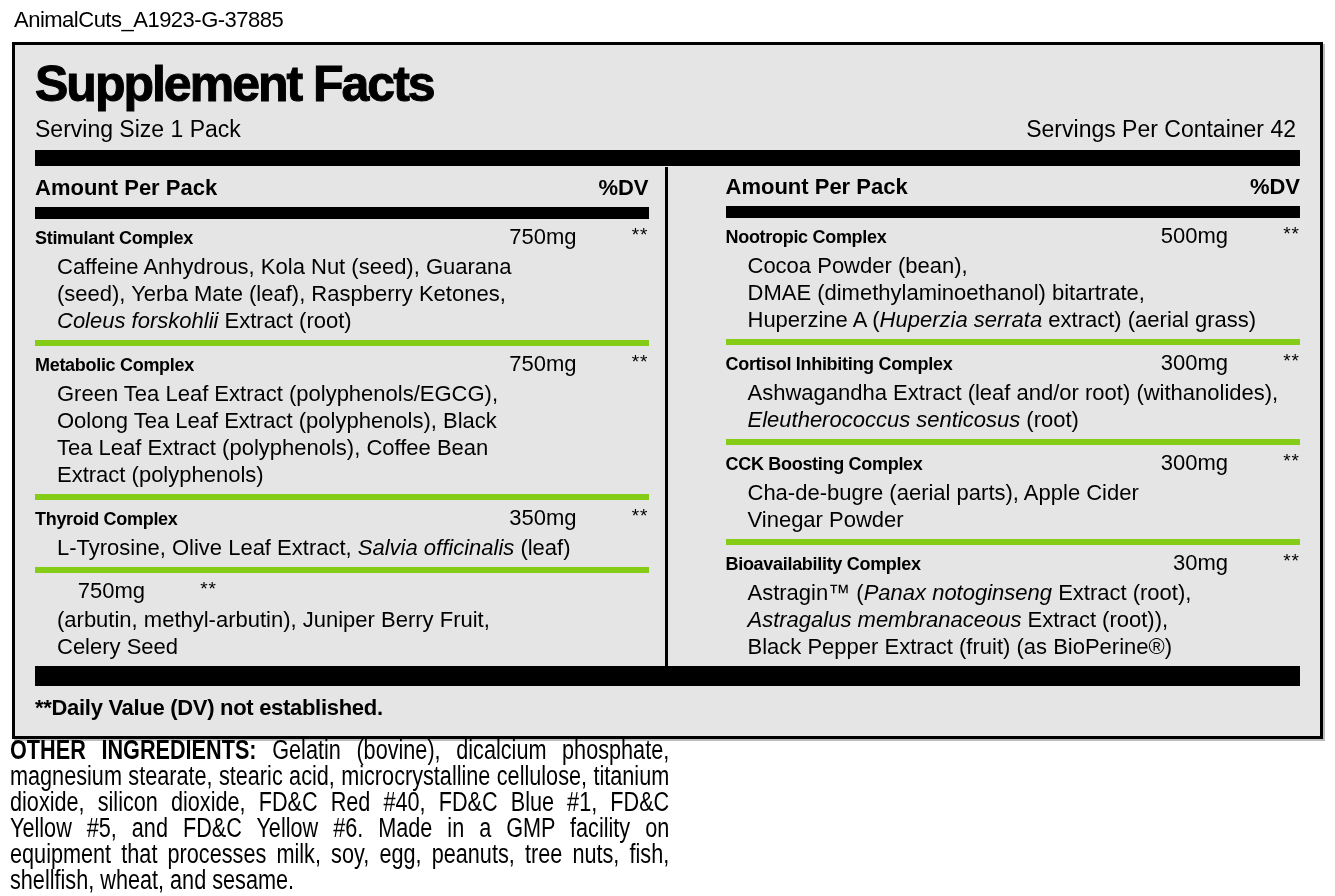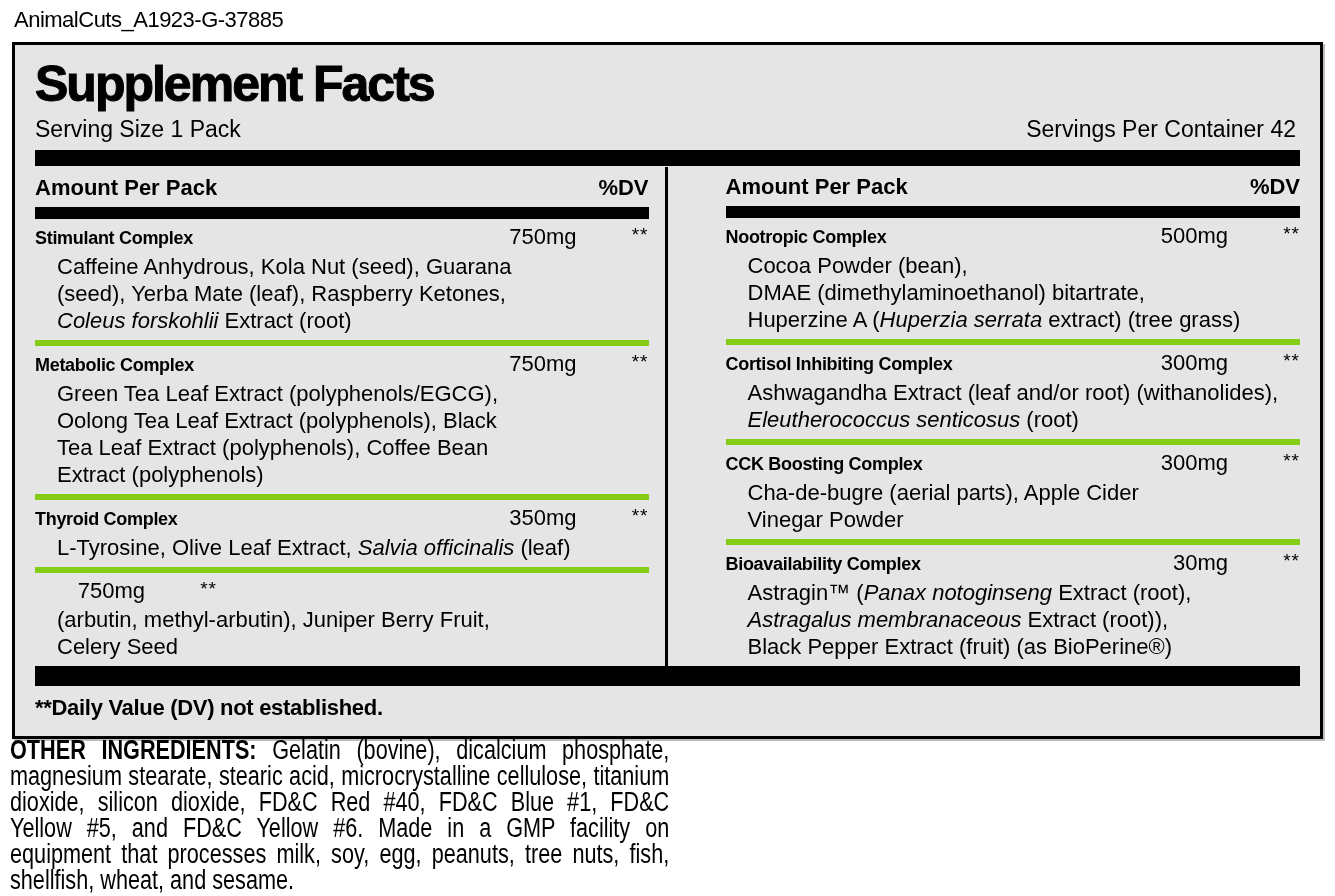--- a/index.html
+++ b/index.html
@@ -148,21 +148,21 @@
       <div class="col-bar"></div>
       <div>
           <div class="section">
             <div class="sec-head">
               <span class="sec-name">Nootropic Complex</span>
               <span class="sec-amount">500mg</span>
               <span class="sec-dv">**</span>
             </div>
             <div class="ing"><span>Cocoa Powder (bean),</span></div>
             <div class="ing"><span>DMAE (dimethylaminoethanol) bitartrate,</span></div>
-            <div class="ing"><span>Huperzine A (</span><em>Huperzia serrata</em><span> extract) (tree grass)</span></div>
+            <div class="ing"><span>Huperzine A (</span><em>Huperzia serrata</em><span> extract) (aerial grass)</span></div>
           </div>
           <div class="section">
             <div class="sec-head">
               <span class="sec-name">Cortisol Inhibiting Complex</span>
               <span class="sec-amount">300mg</span>
               <span class="sec-dv">**</span>
             </div>
             <div class="ing"><span>Ashwagandha Extract (leaf and/or root) (withanolides),</span></div>
             <div class="ing"><em>Eleutherococcus senticosus</em><span> (root)</span></div>
           </div>

